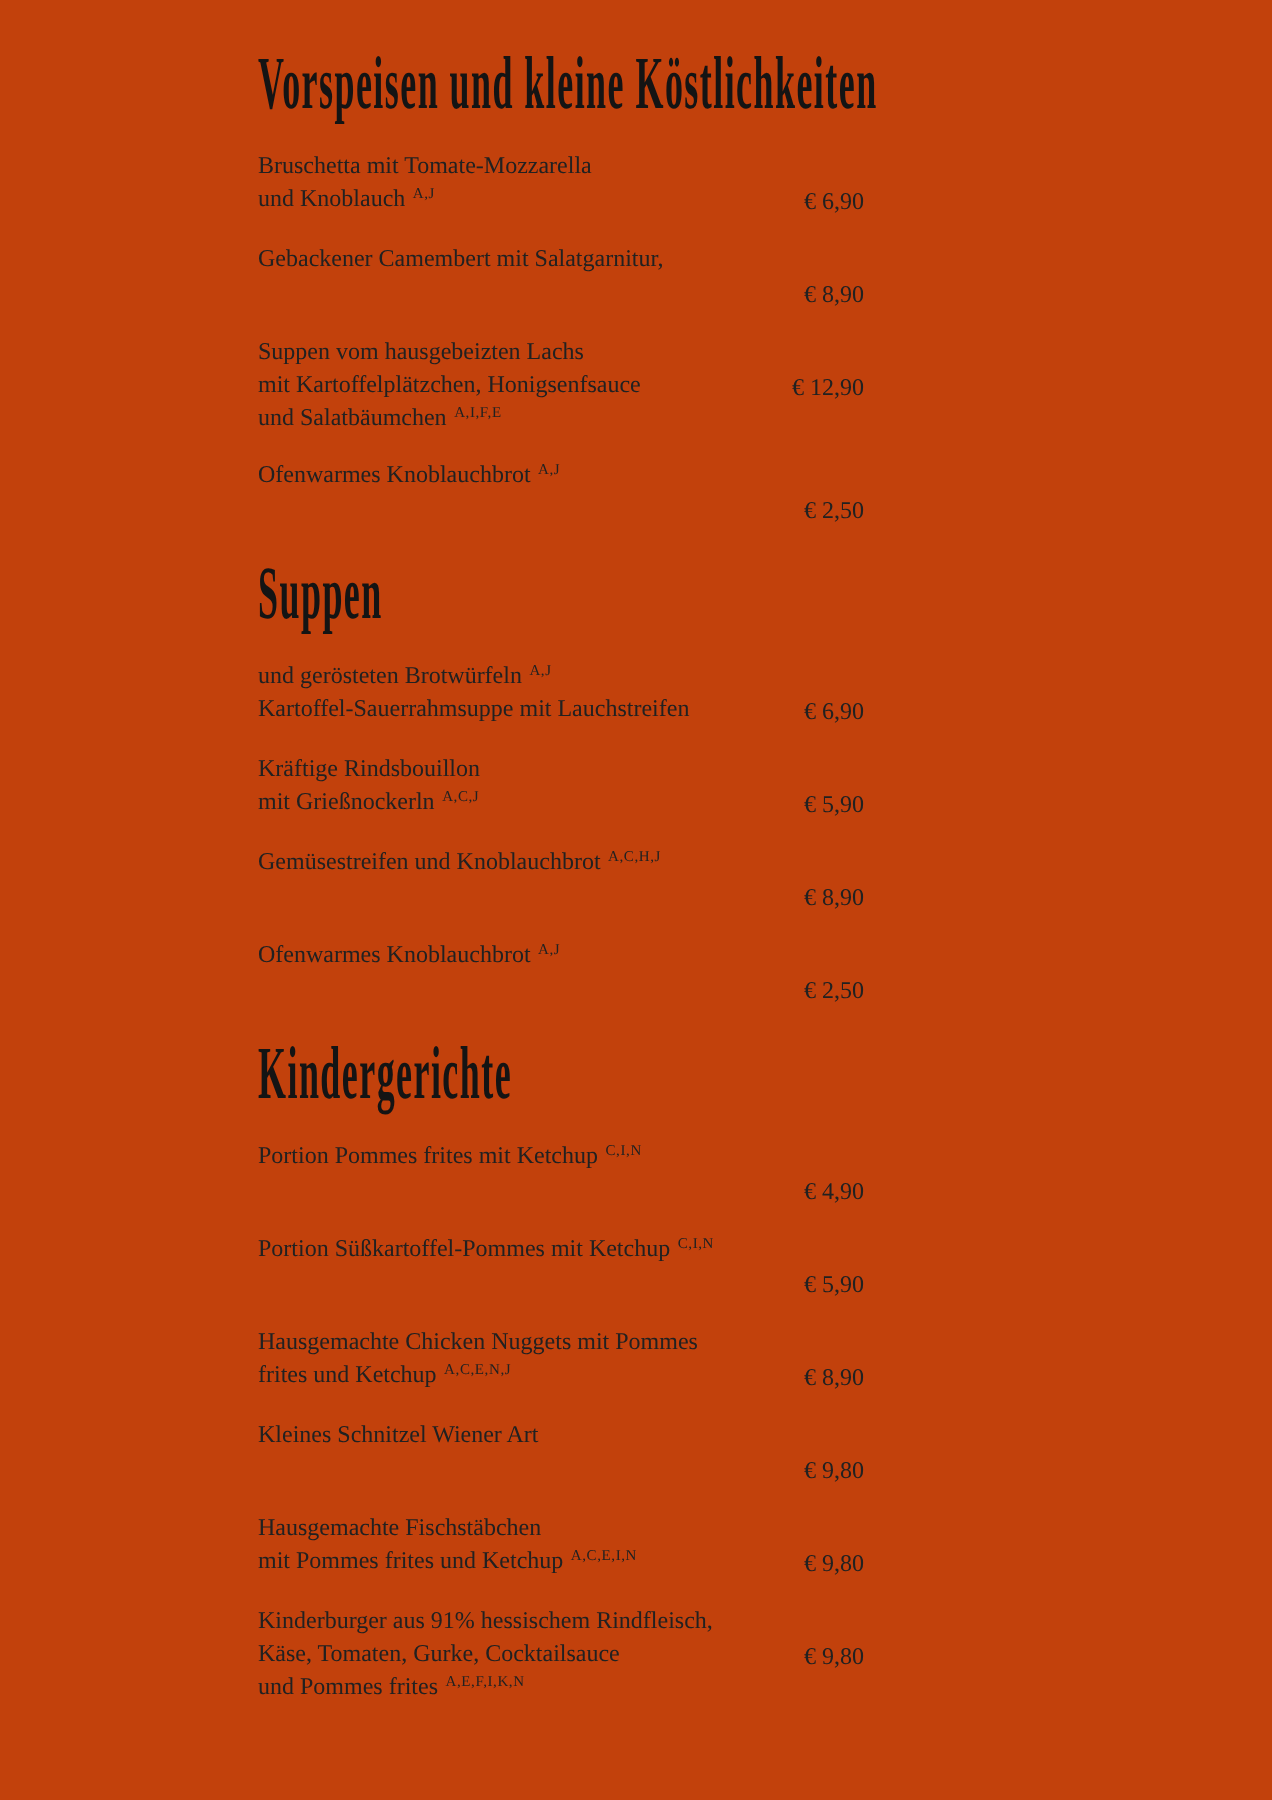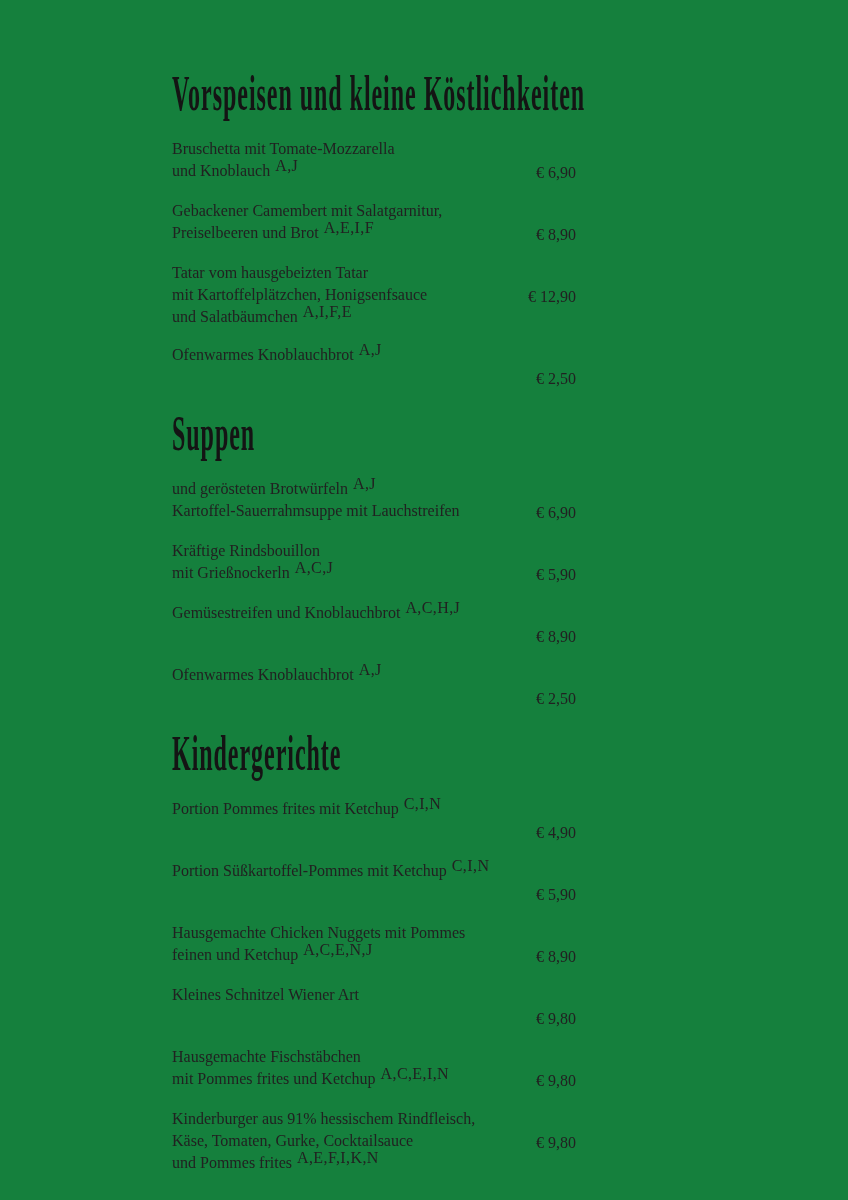--- a/index.html
+++ b/index.html
@@ -8,23 +8,23 @@
     width: 848px;
     height: 1200px;
     background: #ffffff;
     font-family: "Liberation Serif", "DejaVu Serif", serif;
   }
   .page {
     position: relative;
     width: 848px;
     height: 1200px;
     overflow: hidden;
-    background: #15803d;
+    background: #c2410c;
     color: #212121;
-    padding: 68px 272px 40px 172px; 
+    padding: 30px 272px 40px 172px; 
   }
   .section-title {
     font-size: 50px;
     line-height: 50px;
     font-weight: 700;
     margin: 0 0 20px 0;
     letter-spacing: 2px;
     white-space: nowrap;
     transform: scaleX(0.48);
     transform-origin: 0 50%;
@@ -35,21 +35,21 @@
     display: flex;
     justify-content: space-between;
     align-items: flex-start;
     margin-bottom: 16px;
     font-size: 16px;
     line-height: 22px;
   }
   .item-desc { max-width: 330px; }
   .line { display: block; }
   .allergens {
-    font-size: 16px;
+    font-size: 10px;
     line-height: 0;
     letter-spacing: 0.4px;
     margin-left: 5px;
     vertical-align: 5px;
   }
   .item-price { white-space: nowrap; line-height: 22px; margin-top: 24px; }
 </style>
 </head>
 <body>
 
@@ -60,27 +60,26 @@
         <div class="menu-item">
     <div class="item-desc">
             <span class="line"><span>Bruschetta mit Tomate-Mozzarella</span></span>
             <span class="line"><span>und Knoblauch</span><sup class="allergens">A,J</sup></span>
           </div>
     <div class="item-price">€ 6,90</div>
   </div>
         <div class="menu-item">
     <div class="item-desc">
             <span class="line"><span>Gebackener Camembert mit Salatgarnitur,</span></span>
-            <span class="line"><span>Preiselbeeren und Brot</span><sup class="allergens">A,E,I,F</sup></span>
           </div>
     <div class="item-price">€ 8,90</div>
   </div>
         <div class="menu-item">
     <div class="item-desc">
-            <span class="line"><span>Tatar vom hausgebeizten Tatar</span></span>
+            <span class="line"><span>Suppen vom hausgebeizten Lachs</span></span>
             <span class="line"><span>mit Kartoffelplätzchen, Honigsenfsauce</span></span>
             <span class="line"><span>und Salatbäumchen</span><sup class="allergens">A,I,F,E</sup></span>
           </div>
     <div class="item-price">€ 12,90</div>
   </div>
         <div class="menu-item">
     <div class="item-desc">
             <span class="line"><span>Ofenwarmes Knoblauchbrot</span><sup class="allergens">A,J</sup></span>
           </div>
     <div class="item-price">€ 2,50</div>
@@ -129,21 +128,21 @@
   </div>
         <div class="menu-item">
     <div class="item-desc">
             <span class="line"><span>Portion Süßkartoffel-Pommes mit Ketchup</span><sup class="allergens">C,I,N</sup></span>
           </div>
     <div class="item-price">€ 5,90</div>
   </div>
         <div class="menu-item">
     <div class="item-desc">
             <span class="line"><span>Hausgemachte Chicken Nuggets mit Pommes</span></span>
-            <span class="line"><span>feinen und Ketchup</span><sup class="allergens">A,C,E,N,J</sup></span>
+            <span class="line"><span>frites und Ketchup</span><sup class="allergens">A,C,E,N,J</sup></span>
           </div>
     <div class="item-price">€ 8,90</div>
   </div>
         <div class="menu-item">
     <div class="item-desc">
             <span class="line"><span>Kleines Schnitzel Wiener Art</span></span>
           </div>
     <div class="item-price">€ 9,80</div>
   </div>
         <div class="menu-item">

